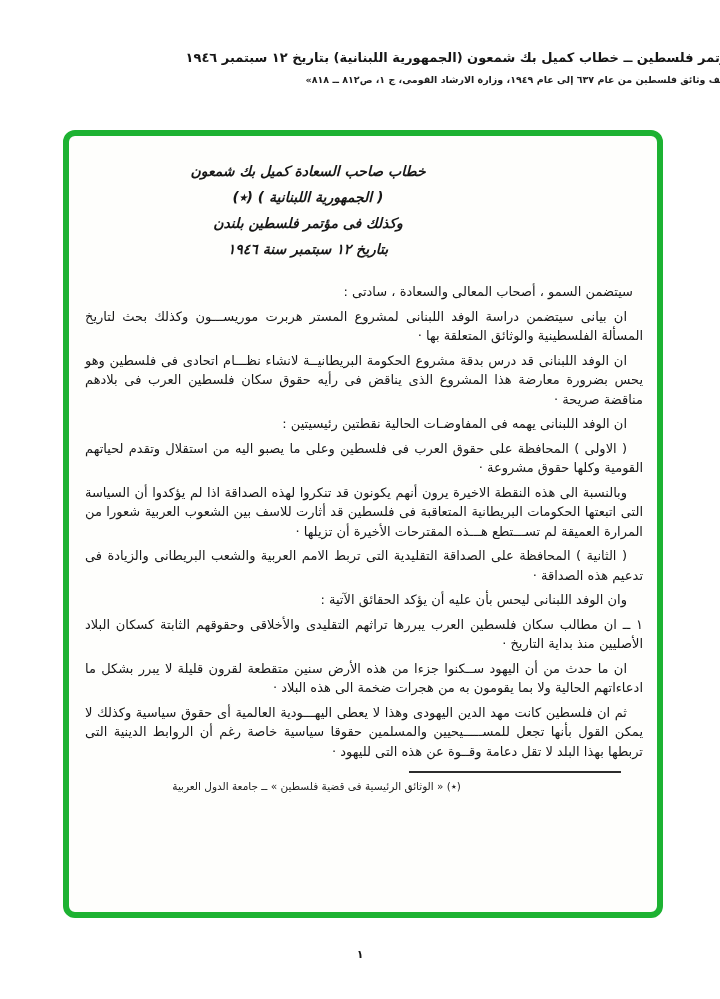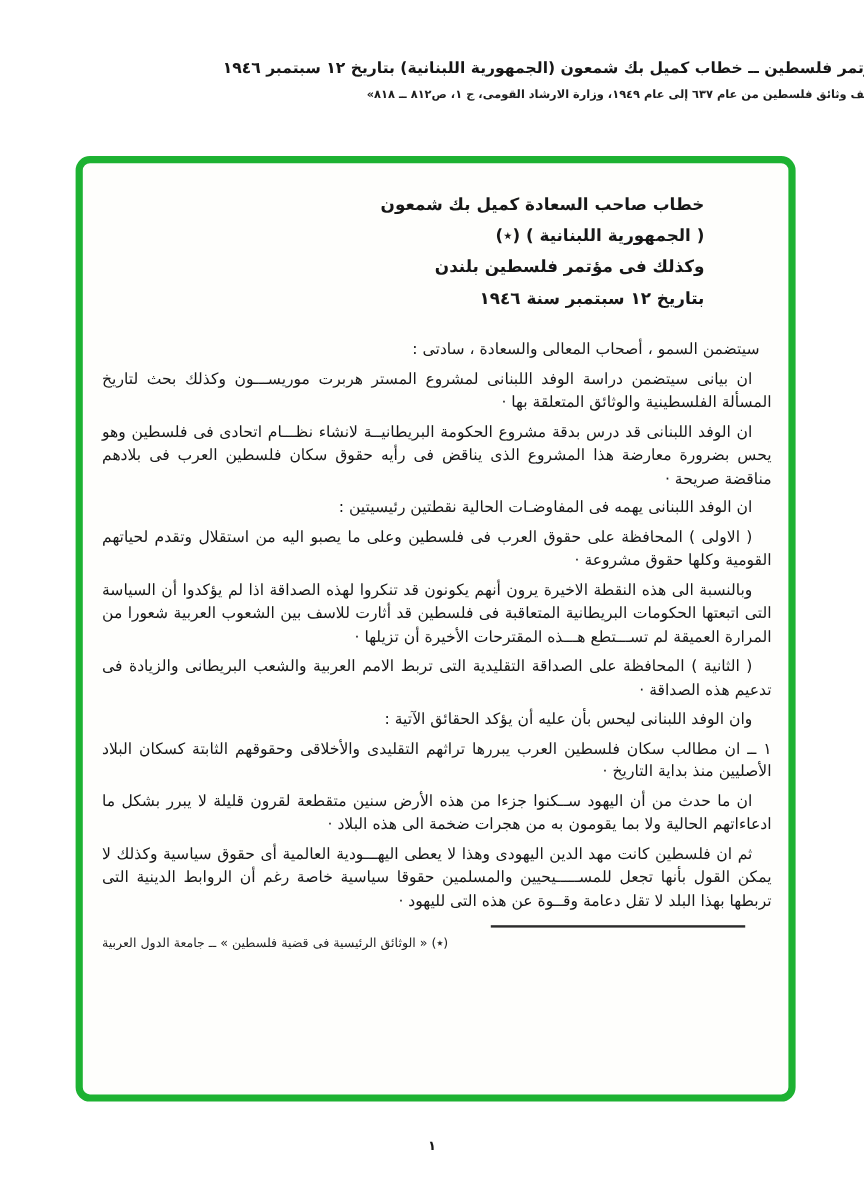--- a/index.html
+++ b/index.html
@@ -34,24 +34,25 @@
   }
 
   .doc {
     position: absolute;
     inset: 0;
     padding: 22px 14px 0 16px;
     direction: rtl;
   }
 
   .doc-title {
-    text-align: right;
+    text-align: center;
     font-weight: bold;
     font-size: 14px;
     transform: translateX(-56px); 
+    font-style: italic;
   }
   .doc-title .t-line { line-height: 26px; }
 
   .body-text { margin-top: 20px; }
   .body-text p {
     font-size: 13px;
     line-height: 19.5px;
     text-align: justify;
     text-indent: 16px;
     margin-bottom: 5px;
@@ -59,21 +60,21 @@
   p.salutation { text-indent: 10px; }
   p.numbered { text-indent: 0; }
 
   .footnote-rule {
     width: 212px; height: 2px;
     background: #2b2b2b;
     margin: 10px 22px 7px auto;
   }
   .footnote {
     font-size: 10.5px;
-    text-align: left;
+    text-align: center;
     direction: rtl;
     margin: 0 95px 16px 0;
     color: #222;
   }
 
   .page-number {
     position: absolute;
     top: 948px; left: 0;
     width: 720px;
     text-align: center;

